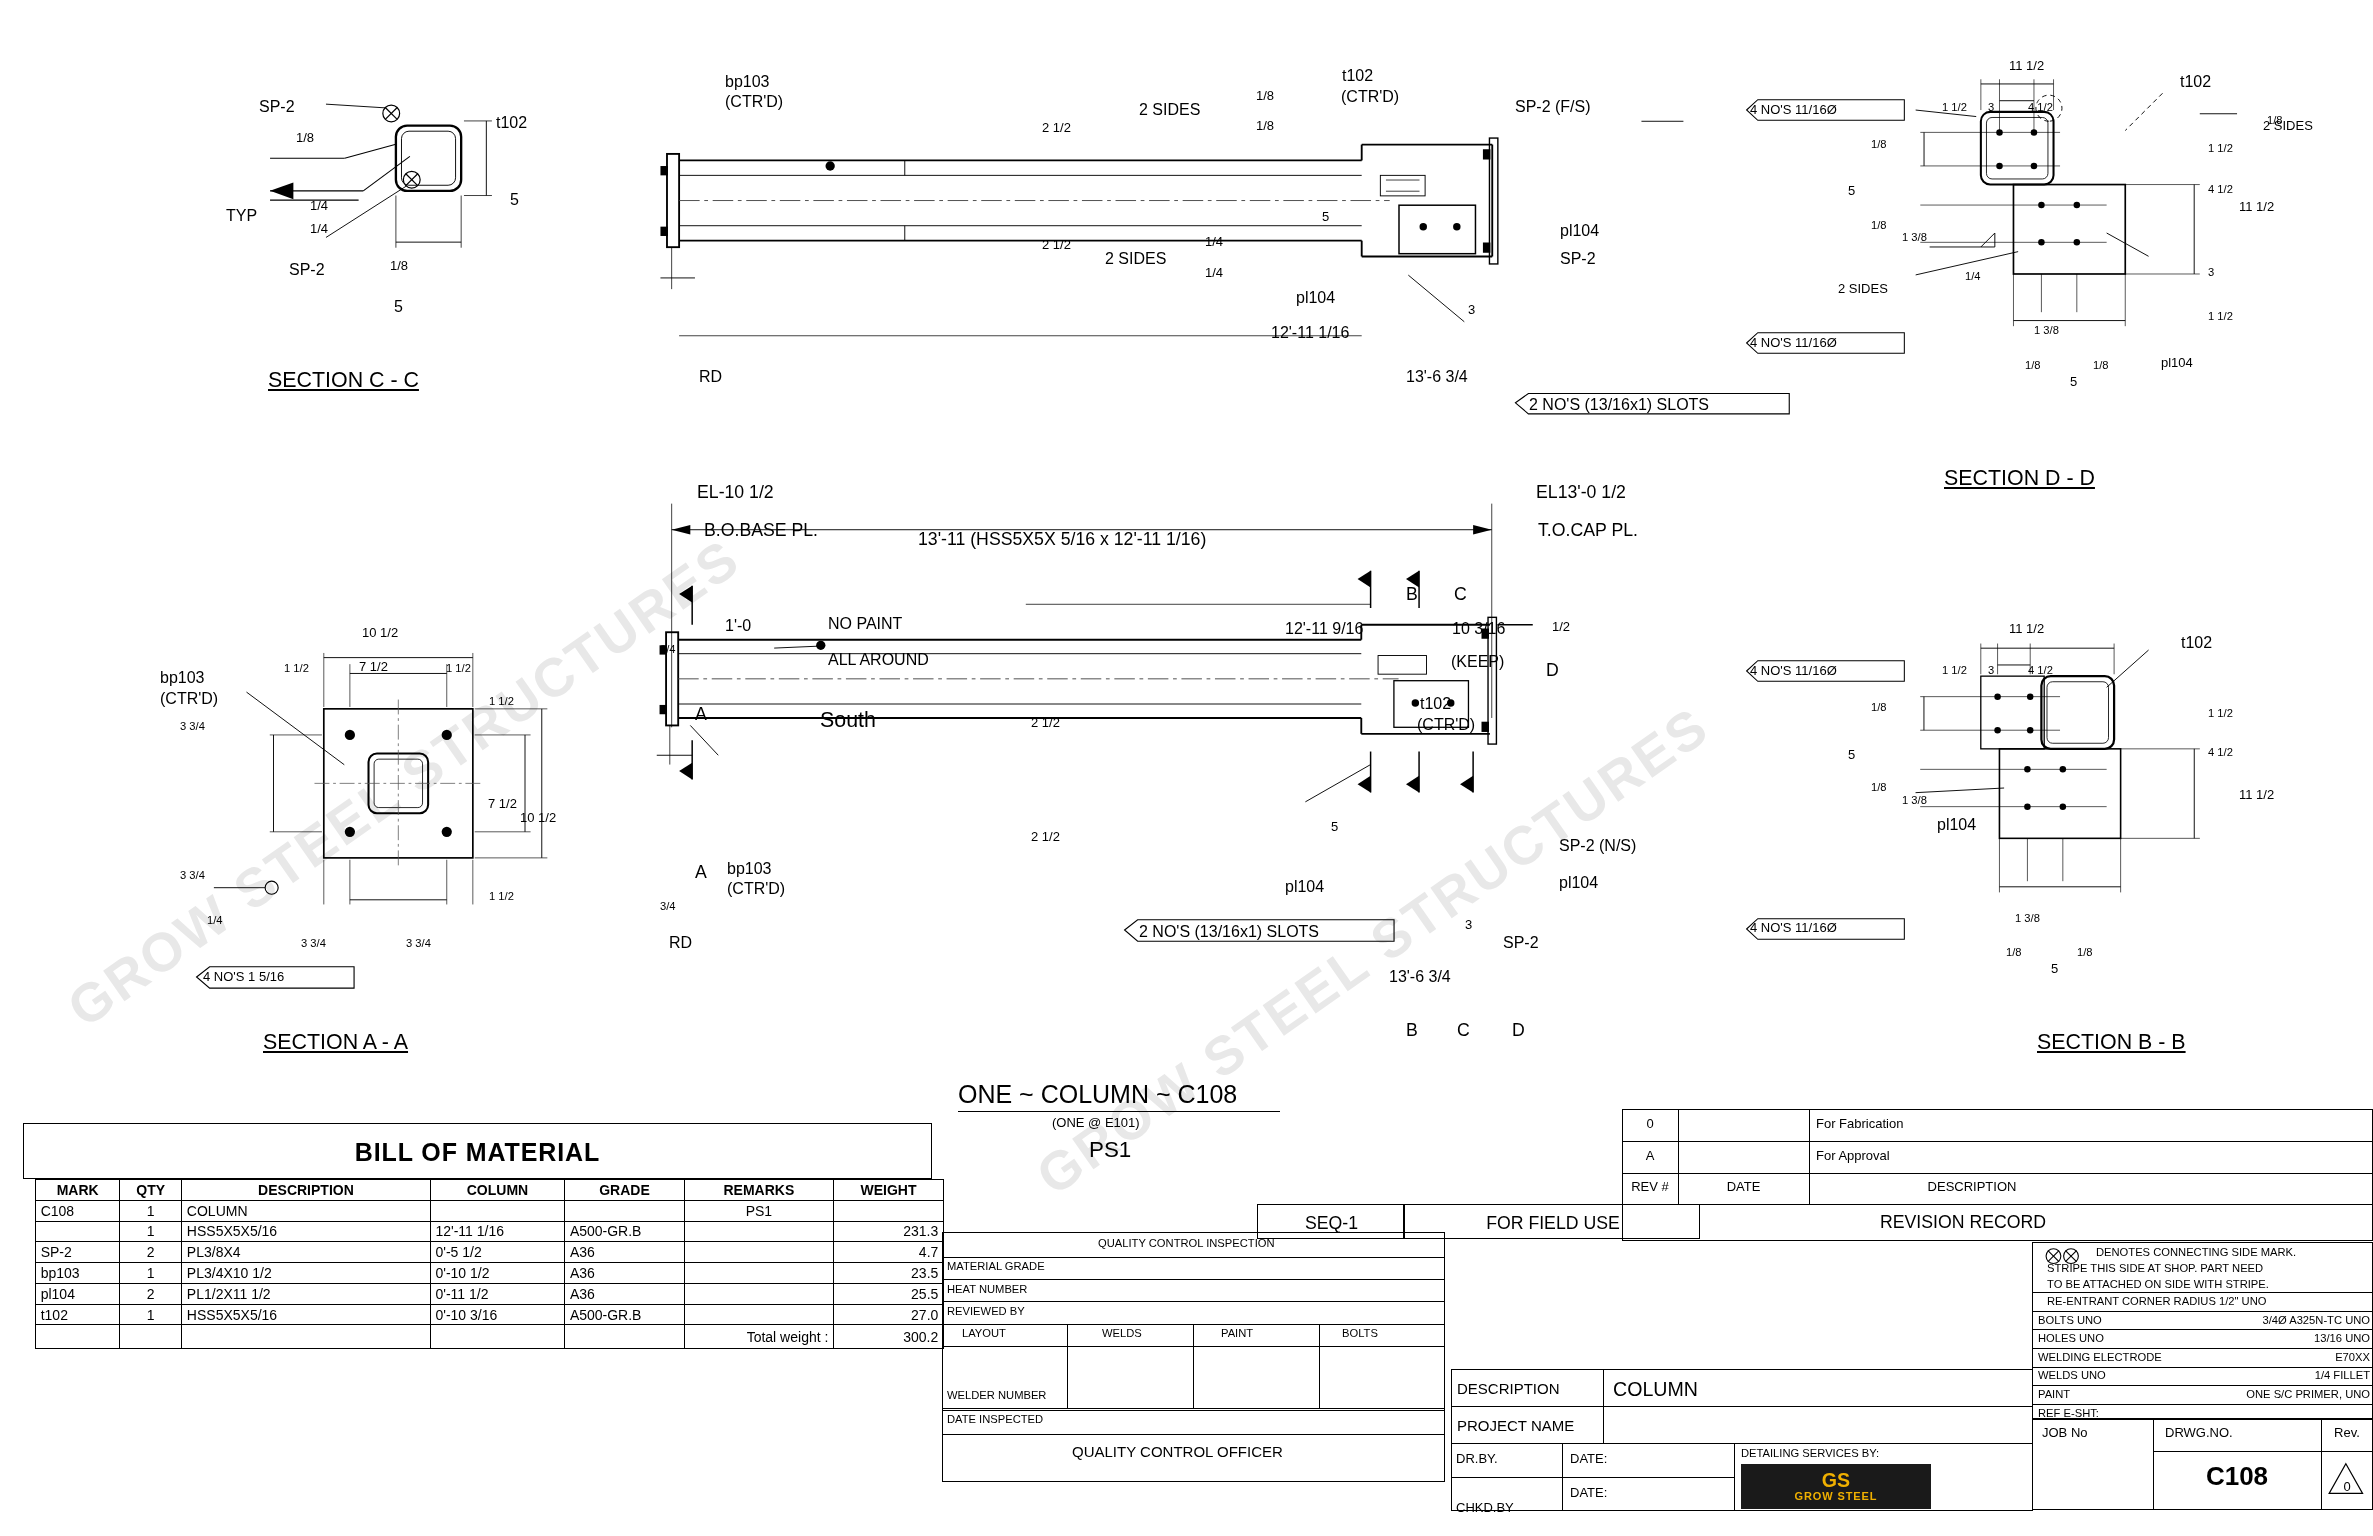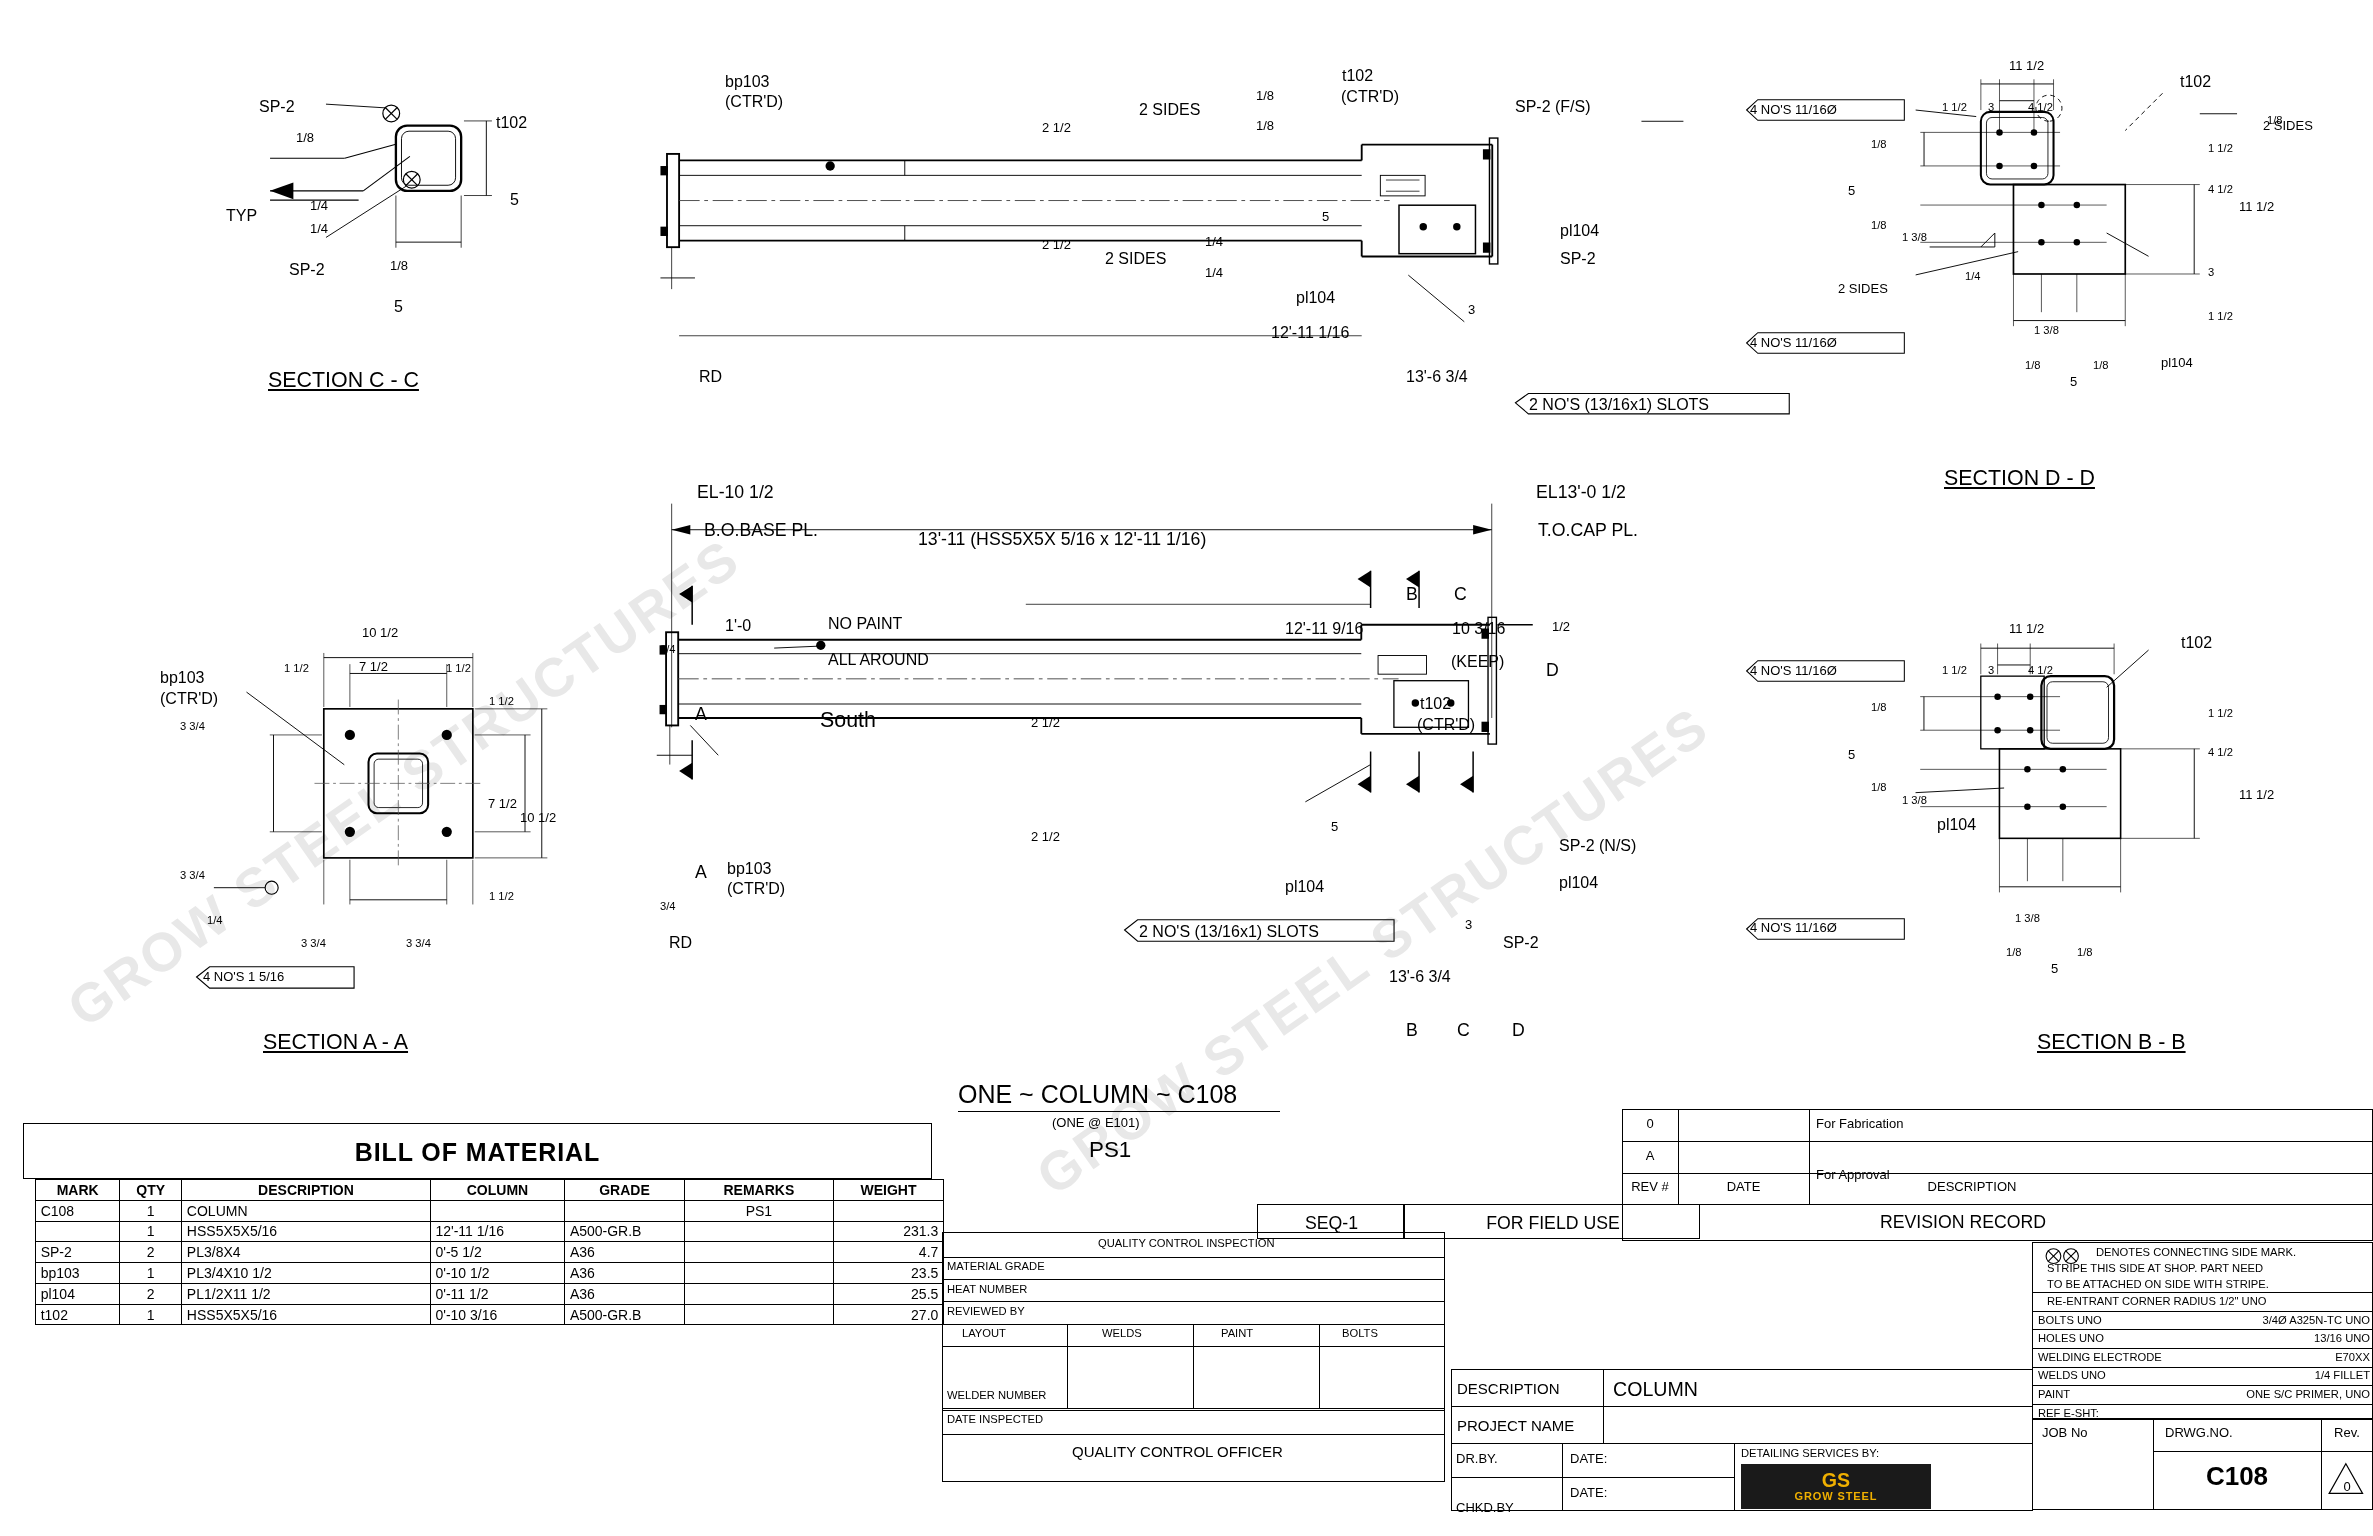--- a/index.html
+++ b/index.html
@@ -635,20 +635,29 @@
       </tr>
       <tr>
         <td>t102</td>
         <td style="text-align:center;">1</td>
         <td>HSS5X5X5/16</td>
         <td>0'-10 3/16</td>
         <td>A500-GR.B</td>
         <td style="text-align:center;"></td>
         <td style="text-align:right;">27.0</td>
       </tr>
+      <tr style="height:24px;">
+        <td style="border-left:0.9px solid #000;border-bottom:0.9px solid #000;"></td>
+        <td></td>
+          <td></td>
+          <td></td>
+          <td></td>
+        <td style="text-align:right;">Total weight :</td>
+        <td style="text-align:right;">300.2</td>
+      </tr>
     </tbody>
   </table>
 
   <div class="box" style="left:942px; top:1232px; width:503px; height:250px;">
   </div>
   <div class="lbl xs" style="left:1098px; top:1237px;">QUALITY CONTROL INSPECTION</div>
   <div class="ln hln" style="left:942px; top:1257px; width:503px;"></div>
   <div class="lbl xs" style="left:947px; top:1260px;">MATERIAL GRADE</div>
   <div class="ln hln" style="left:942px; top:1279px; width:503px;"></div>
   <div class="lbl xs" style="left:947px; top:1283px;">HEAT NUMBER</div>
@@ -679,21 +688,21 @@
 
   <div class="box" style="left:1622px; top:1109px; width:751px; height:132px;"></div>
   <div class="ln hln" style="left:1622px; top:1141px; width:751px;"></div>
   <div class="ln hln" style="left:1622px; top:1173px; width:751px;"></div>
   <div class="ln hln" style="left:1622px; top:1204px; width:751px;"></div>
   <div class="ln vln" style="left:1678px; top:1109px; height:95px;"></div>
   <div class="ln vln" style="left:1809px; top:1109px; height:95px;"></div>
   <div class="lbl sm ctr" style="left:1622px; top:1117px; width:56px;">0</div>
   <div class="lbl sm" style="left:1816px; top:1117px;">For Fabrication</div>
   <div class="lbl sm ctr" style="left:1622px; top:1149px; width:56px;">A</div>
-  <div class="lbl sm" style="left:1816px; top:1149px;margin-top:19px;">For Approval</div>
+  <div class="lbl sm" style="left:1816px; top:1149px;">For Approval</div>
   <div class="lbl sm ctr" style="left:1622px; top:1180px; width:56px;">REV #</div>
   <div class="lbl sm ctr" style="left:1678px; top:1180px; width:131px;">DATE</div>
   <div class="lbl sm ctr" style="left:1809px; top:1180px; width:326px;">DESCRIPTION</div>
   <div class="lbl md ctr" style="left:1622px; top:1212px; width:682px;">REVISION RECORD</div>
 
   <div class="box" style="left:2032px; top:1242px; width:341px; height:177px;"></div>
   <svg width="56" height="24" style="left:2043px; top:1245px;" viewBox="0 0 60 26">
     <g stroke="#000" stroke-width="1.2" fill="none">
       <circle cx="11" cy="12" r="8"></circle>
         <line x1="5" y1="6" x2="17" y2="18"></line>

